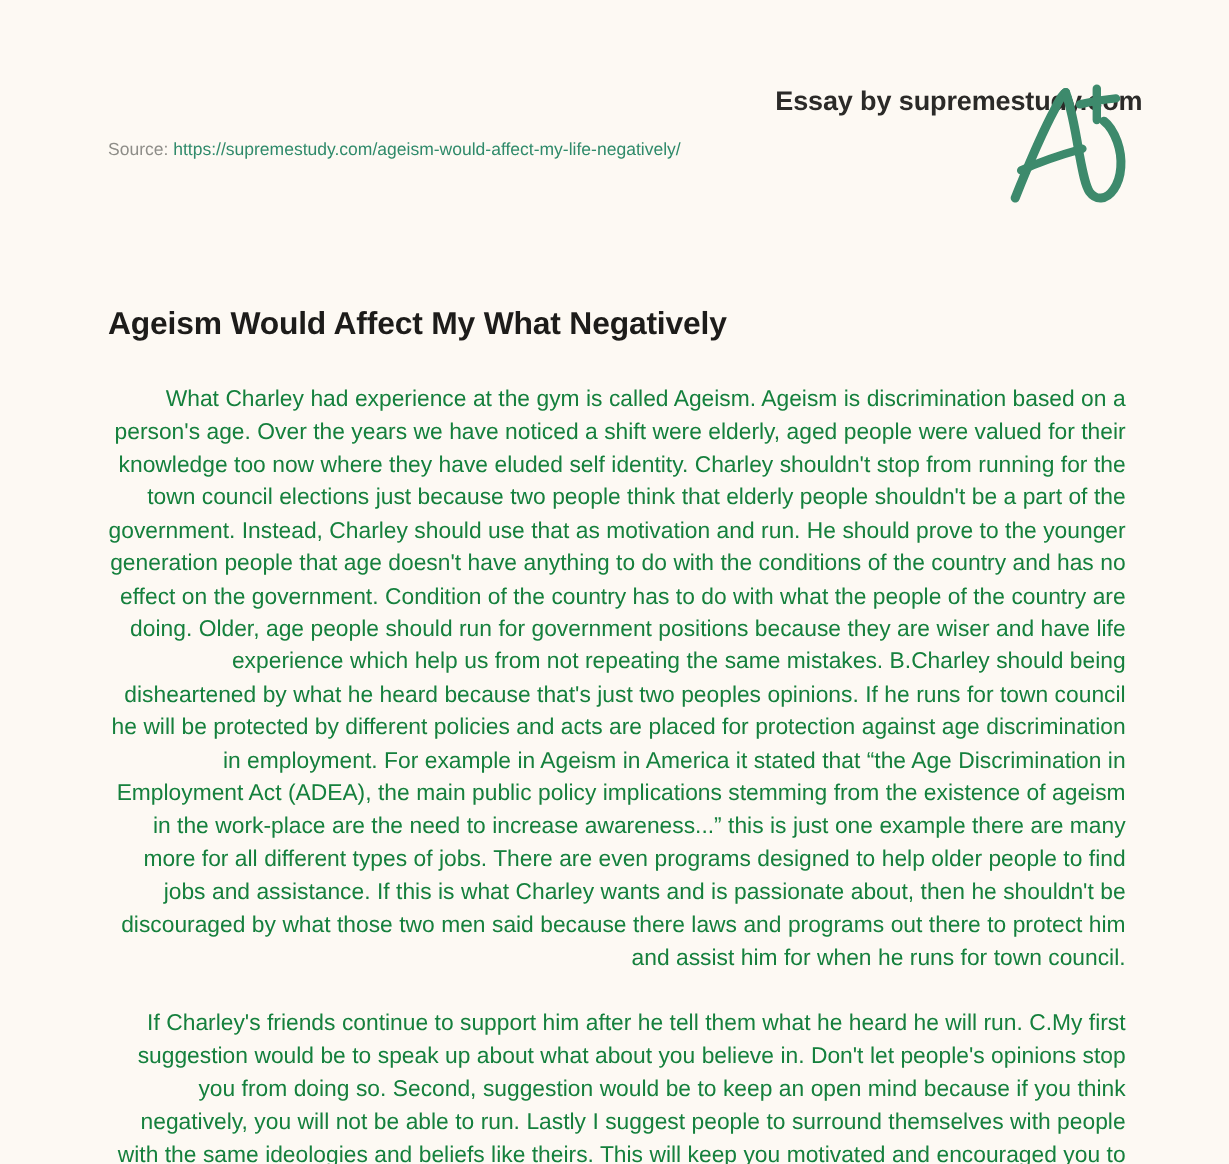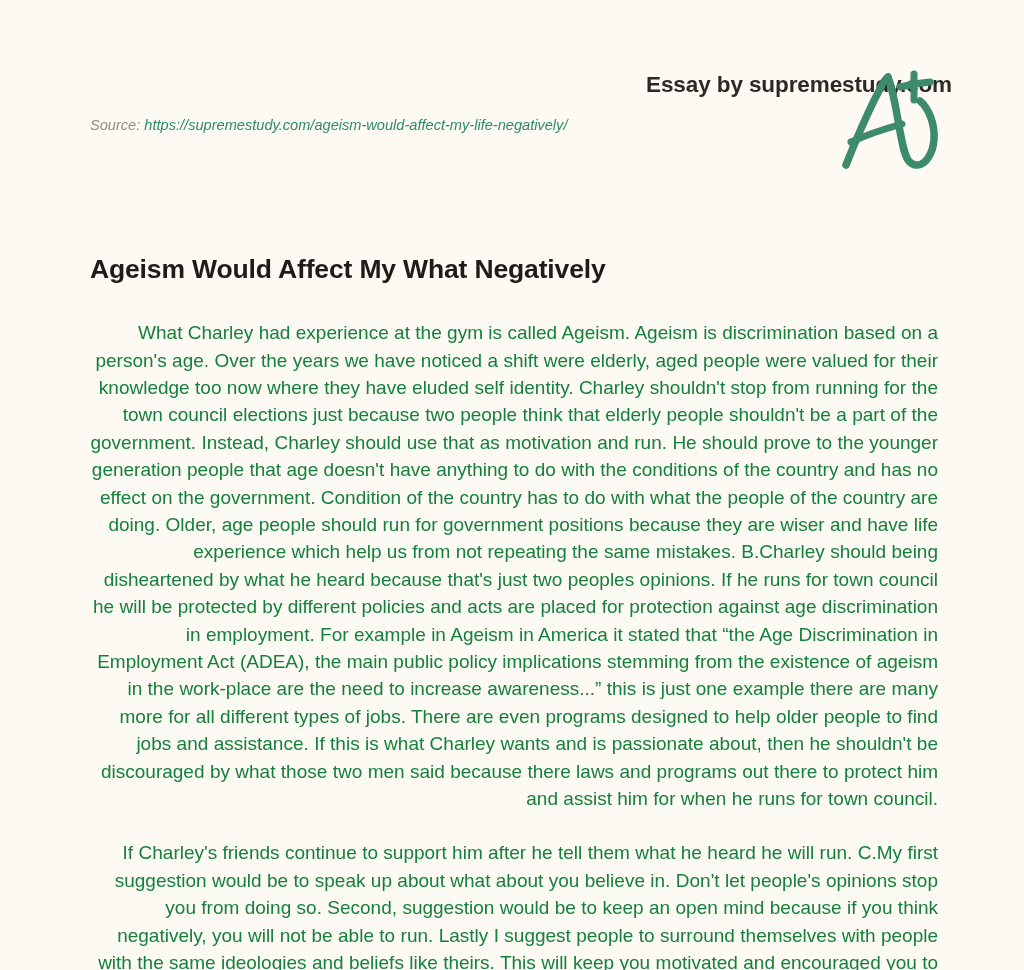--- a/index.html
+++ b/index.html
@@ -39,21 +39,20 @@
     margin: 0;
     padding-top: 9px;
     text-align: right;
   }
 
   .source-line {
     margin-top: 18px;
     font-size: 14.6px;
     line-height: 1.3;
     white-space: nowrap;
-    font-style: italic;
   }
   .source-label {
     color: #8e8d88;
   }
   .source-url {
     color: #2f8a6a;
     text-decoration: none;
   }
 
   

